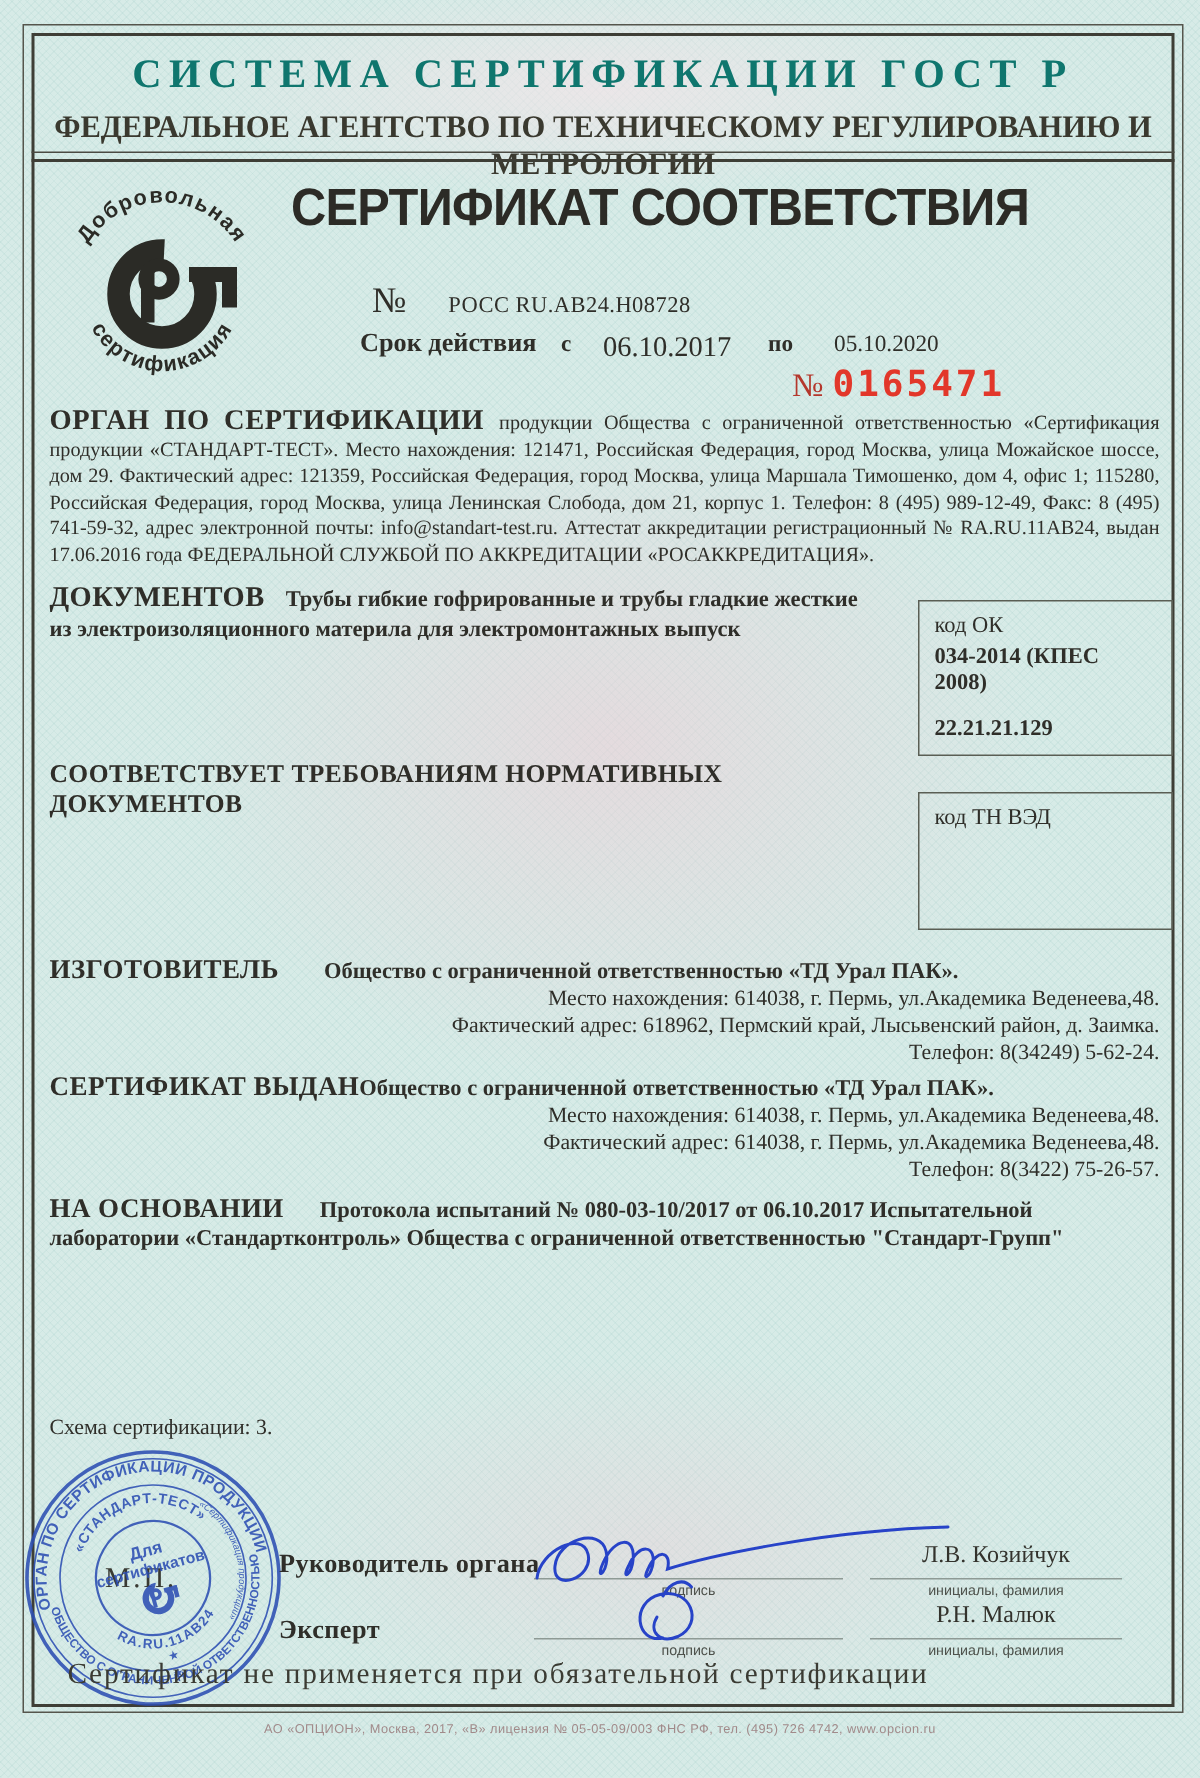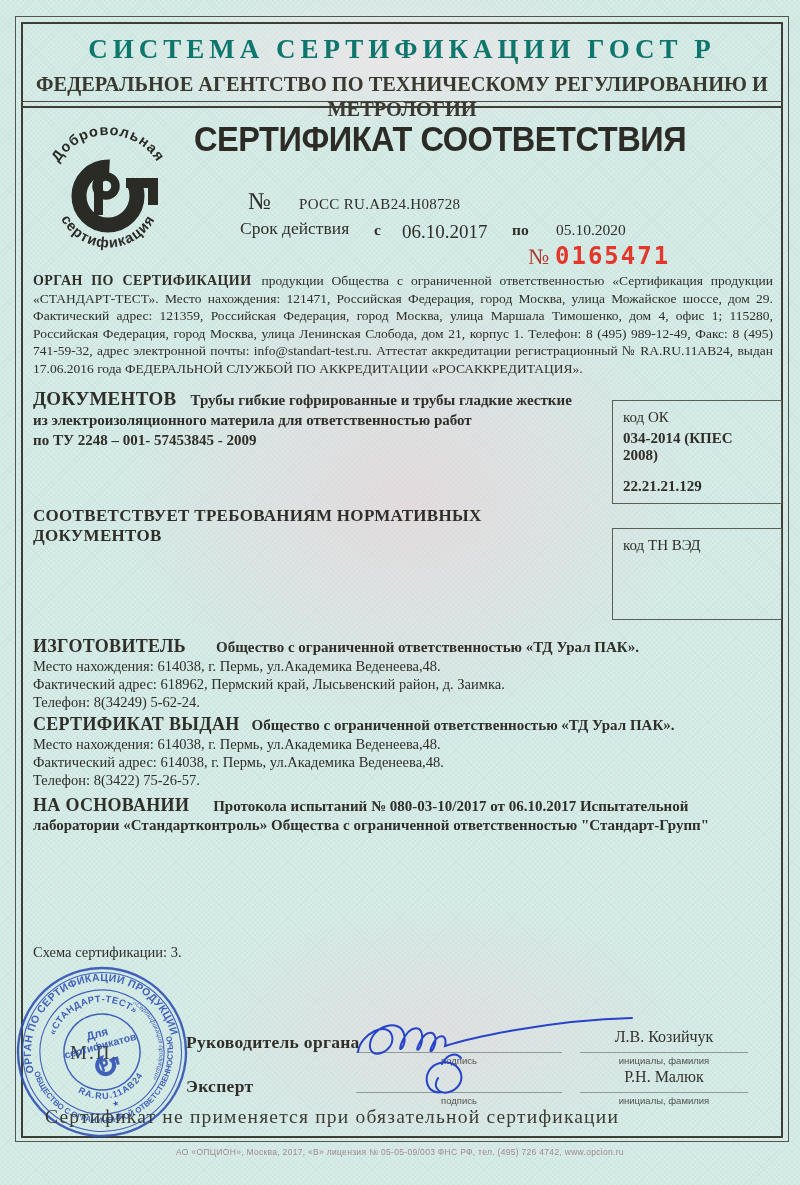--- a/index.html
+++ b/index.html
@@ -19,36 +19,36 @@
   .frame-outer{left:15px;top:16px;width:772px;height:1124px;border:1px solid #55554c;}
   .frame-inner{left:21px;top:22px;width:758px;height:1112px;border:2px solid #3e3e36;}
   .hr1{left:21px;top:101px;width:762px;height:0;border-top:1px solid #4a4a42;}
   .hr2{left:21px;top:106px;width:762px;height:0;border-top:2px solid #3e3e36;}
   .header1{left:21px;top:34px;width:762px;font-size:27px;font-weight:bold;letter-spacing:5px;color:#0f766e;}
   .header2{left:21px;top:72px;width:762px;font-size:21px;font-weight:bold;letter-spacing:0;color:#3a392f;transform:scaleX(.97);transform-origin:center;}
   .title{left:150px;top:119px;width:580px;font-family:"Liberation Sans",sans-serif;font-weight:bold;font-size:35px;letter-spacing:-.5px;color:#2c2b26;transform:scaleX(.93);transform-origin:center;}
   .no-row{left:248px;top:178px;margin-top:10px;}
   .no-sign{font-size:24px;}
   .no-val{font-size:15px;margin-left:28px;letter-spacing:.3px;}
-  .validity-label{left:240px;top:218px;font-size:17.5px;font-weight:normal;}
+  .validity-label{left:240px;top:218px;font-size:17.5px;font-weight:bold;}
   .v-c{left:374px;top:221px;font-size:15.5px;font-weight:bold;}
   .v-from{left:402px;top:221px;font-size:19px;}
   .v-po{left:512px;top:221px;font-size:15.5px;font-weight:bold;}
   .v-to{left:556px;top:221px;font-size:15.5px;}
   .blank-no{left:528px;top:242px;}
   .blank-no .sign{font-size:22px;color:#b4372c;}
   .blank-no .digits{font-family:"DejaVu Sans Mono",monospace;font-size:24px;font-weight:bold;color:#e2372a;letter-spacing:2px;margin-left:6px;}
   .para{line-height:17.5px;font-size:13.5px;text-align:justify;}
-  .para .h{font-size:14px;font-weight:bold;letter-spacing:.4px;padding-right:10px;}
+  .para .h{font-size:19px;font-weight:bold;letter-spacing:.4px;padding-right:10px;}
   .sec-h{font-weight:bold;letter-spacing:.3px;}
   .prod-line{font-size:15px;font-weight:bold;line-height:20px;}
   .code-box{border:1.3px solid #5a5e54;padding:8px 10px;font-size:15px;}
   .code-box .cb-val{font-weight:bold;margin-top:4px;}
   .code-box .cb-val2{font-weight:bold;margin-top:14px;}
-  .info-line{font-size:14.5px;line-height:18px;}
+  .info-line{font-size:14.5px;line-height:18px;text-align:right;}
   .sig-line{border-top:1px solid #8e9a95;height:0;}
   .sig-cap{font-family:"Liberation Sans",sans-serif;font-size:9.5px;color:#4e524c;}
   .sig-name{font-size:16px;color:#33322c;}
   .mp{font-size:19px;letter-spacing:2px;color:#3a3a33;}
   .restriction{left:21px;top:1106px;width:622px;font-size:19.5px;letter-spacing:1.2px;color:#3b3b33;}
   .imprint{left:0;top:1147px;width:800px;font-family:"Liberation Sans",sans-serif;font-size:8.5px;color:#a18a8a;letter-spacing:.3px;}
   svg text{font-family:"Liberation Sans",sans-serif;}
 </style>
 </head>
 <body>
@@ -98,22 +98,21 @@
 </div>
 
 <div class="abs para" style="left:33px;top:272px;width:740px;">
   <span class="h">ОРГАН ПО СЕРТИФИКАЦИИ</span><span>продукции Общества с ограниченной ответственностью «Сертификация продукции «СТАНДАРТ-ТЕСТ». Место нахождения: 121471, Российская Федерация, город Москва, улица Можайское шоссе, дом 29. Фактический адрес: 121359, Российская Федерация, город Москва, улица Маршала Тимошенко, дом 4, офис 1; 115280, Российская Федерация, город Москва, улица Ленинская Слобода, дом 21, корпус 1. Телефон: 8 (495) 989-12-49, Факс: 8 (495) 741-59-32, адрес электронной почты: info@standart-test.ru.  Аттестат аккредитации регистрационный № RA.RU.11АВ24, выдан 17.06.2016 года ФЕДЕРАЛЬНОЙ СЛУЖБОЙ ПО АККРЕДИТАЦИИ «РОСАККРЕДИТАЦИЯ».</span>
 </div>
 
 <div class="abs" style="left:33px;top:388px;width:575px;">
   <div>
     <span class="sec-h" style="font-size:19px;padding-right:14px;">ДОКУМЕНТОВ</span><span class="prod-line">Трубы гибкие гофрированные и трубы гладкие жесткие</span>
   </div>
-  <div class="prod-line">из электроизоляционного материла для ответственностью работ</div>
-  <div class="prod-line">по ТУ 2248 – 001- 57453845 - 2009</div>
+  <div class="prod-line">из электроизоляционного материла для электромонтажных выпуск</div>
 </div>
 
 <div class="abs code-box" style="left:612px;top:400px;width:148px;height:86px;">
   <div>код ОК</div>
   <div class="cb-val">034-2014 (КПЕС 2008)</div>
   <div class="cb-val2">22.21.21.129</div>
 </div>
 
 <div class="abs" style="left:33px;top:506px;width:575px;">
   <div class="sec-h" style="font-size:17px;">СООТВЕТСТВУЕТ ТРЕБОВАНИЯМ НОРМАТИВНЫХ ДОКУМЕНТОВ</div>
@@ -127,21 +126,21 @@
   <div>
     <span class="sec-h" style="font-size:18px;padding-right:30px;">ИЗГОТОВИТЕЛЬ</span><span style="font-size:15px;font-weight:bold;">Общество с ограниченной ответственностью «ТД Урал ПАК».</span>
   </div>
   <div class="info-line">Место нахождения: 614038, г. Пермь, ул.Академика Веденеева,48.</div>
   <div class="info-line">Фактический адрес: 618962, Пермский край, Лысьвенский район, д. Заимка.</div>
   <div class="info-line">Телефон: 8(34249) 5-62-24.</div>
 </div>
 
 <div class="abs" style="left:33px;top:714px;width:740px;">
   <div>
-    <span class="sec-h" style="font-size:18px;padding-right:12px;">СЕРТИФИКАТ ВЫДАН</span><span style="font-size:15px;font-weight:bold;">Общество с ограниченной ответственностью «ТД Урал ПАК».</span>
+    <span class="sec-h" style="font-size:18px;">СЕРТИФИКАТ ВЫДАН</span><span style="font-size:15px;font-weight:bold;">Общество с ограниченной ответственностью «ТД Урал ПАК».</span>
   </div>
   <div class="info-line">Место нахождения: 614038, г. Пермь, ул.Академика Веденеева,48.</div>
   <div class="info-line">Фактический адрес: 614038, г. Пермь, ул.Академика Веденеева,48.</div>
   <div class="info-line">Телефон: 8(3422) 75-26-57.</div>
 </div>
 
 <div class="abs" style="left:33px;top:796px;width:740px;line-height:18.5px;">
   <span class="sec-h" style="font-size:18px;padding-right:24px;">НА ОСНОВАНИИ</span><span style="font-size:15px;font-weight:bold;">Протокола испытаний № 080-03-10/2017 от 06.10.2017 Испытательной лаборатории «Стандартконтроль» Общества с ограниченной ответственностью "Стандарт-Групп"</span>
 </div>
 

